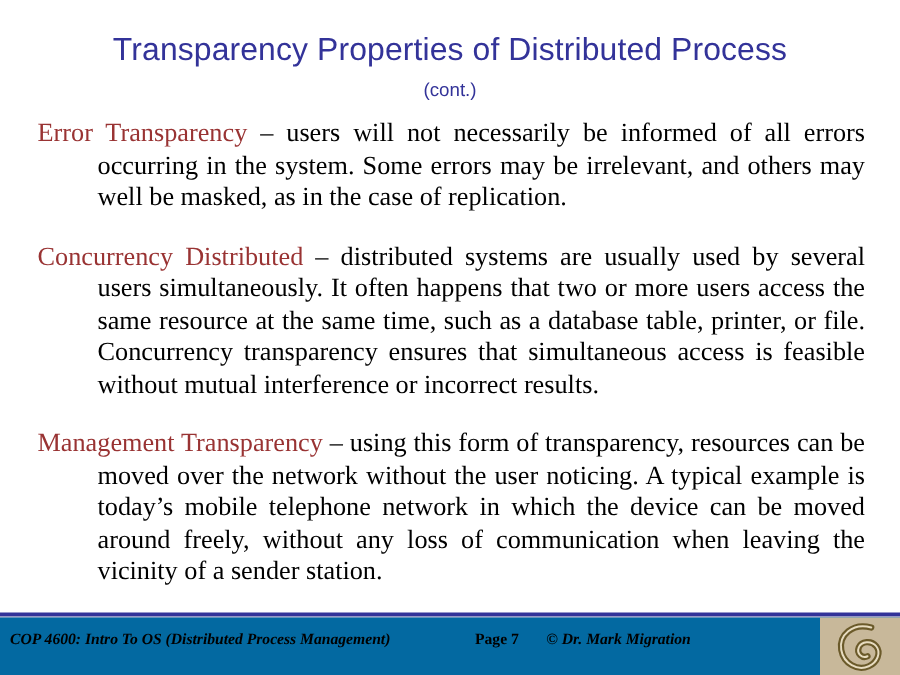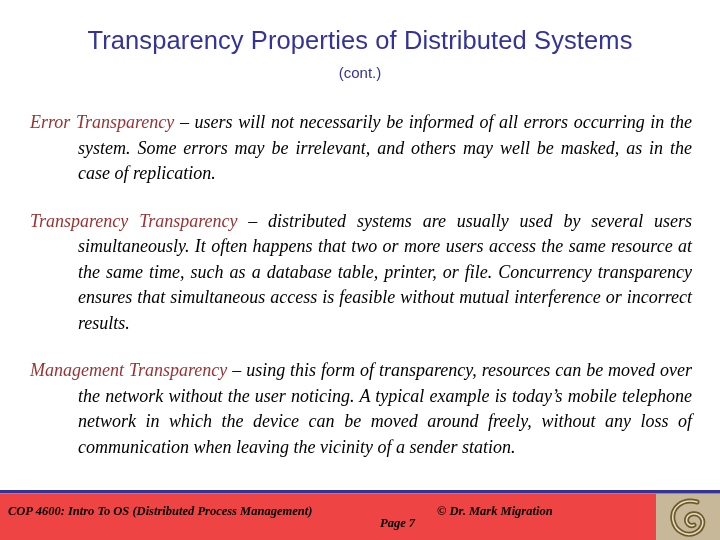--- a/index.html
+++ b/index.html
@@ -41,28 +41,27 @@
     font-size: 15px;
     color: #333399;
   }
   .body {
     position: absolute;
     left: 30px;
     top: 94px;
     width: 662px;
   }
   .para {
-    font-size: 18px;
+    font-size: 21px;
     color: #000000;
     line-height: 25.5px;
     text-align: justify;
     text-justify: inter-word;
-    margin: 16px 0 0 0;
+    margin: 0 0 0 0;
     text-indent: 0;
-    font-style: italic;
   }
   .p1 { margin-bottom: 22px; }
   .p2 { margin-bottom: 22px; }
   .p3 { margin-bottom: 0; }
   .term {
     color: #993333;
   }
   .hang {
     padding-left: 48px;
     text-indent: -48px;
@@ -82,41 +81,39 @@
     width: 720px;
     height: 1px;
     background: #8888bb;
   }
   .footer {
     position: absolute;
     left: 0;
     top: 494px;
     width: 720px;
     height: 46px;
-    background: #ef4444;
+    background: #0369a1;
   }
   .footer-text {
     position: absolute;
     top: 10px;
     font-size: 13px;
     color: #000000;
     white-space: nowrap;
   }
   .footer-left {
     left: 8px;
     font-style: italic;
     font-weight: bold;
     font-size: 12.5px;
   }
   .footer-page {
     left: 380px;
-    font-style: italic;
     font-weight: bold;
     font-size: 12.5px;
-    margin-top: 12px;
   }
   .footer-right {
     left: 437px;
     font-style: italic;
     font-weight: bold;
     font-size: 12.5px;
   }
   .logo-box {
     position: absolute;
     left: 656px;
@@ -132,31 +129,31 @@
     top: 2px;
     width: 44px;
     height: 44px;
   }
 </style>
 </head>
 <body>
 
 <div class="slide">
 
-  <div class="title">Transparency Properties of Distributed Systems</div>
+  <div class="title">Transparency Properties of Distributed Process</div>
   <div class="subtitle">(cont.)</div>
 
   <div class="body">
 
     <p class="para p1 hang">
       <span class="term">Error Transparency</span><span> – users will not necessarily be informed of all errors occurring in the system.  Some errors may be irrelevant, and others may well be masked, as in the case of replication.</span>
     </p>
 
     <p class="para p2 hang">
-      <span class="term">Transparency Transparency</span><span> – distributed systems are usually used by several users simultaneously.   It often happens that two or more users access the same resource at the same time, such as a database table, printer, or file.    Concurrency transparency ensures that simultaneous access is feasible without mutual interference or incorrect results.</span>
+      <span class="term">Concurrency Distributed</span><span> – distributed systems are usually used by several users simultaneously.   It often happens that two or more users access the same resource at the same time, such as a database table, printer, or file.    Concurrency transparency ensures that simultaneous access is feasible without mutual interference or incorrect results.</span>
     </p>
 
     <p class="para p3 hang">
       <span class="term">Management Transparency</span><span> – using this form of transparency, resources can be moved over the network without the user noticing.  A typical example is today’s mobile telephone network in which the device can be moved around freely, without any loss of communication when leaving the vicinity of a sender station.</span>
     </p>
 
   </div>
 
   <div class="footer-rule"></div>
   <div class="footer-rule2"></div>

